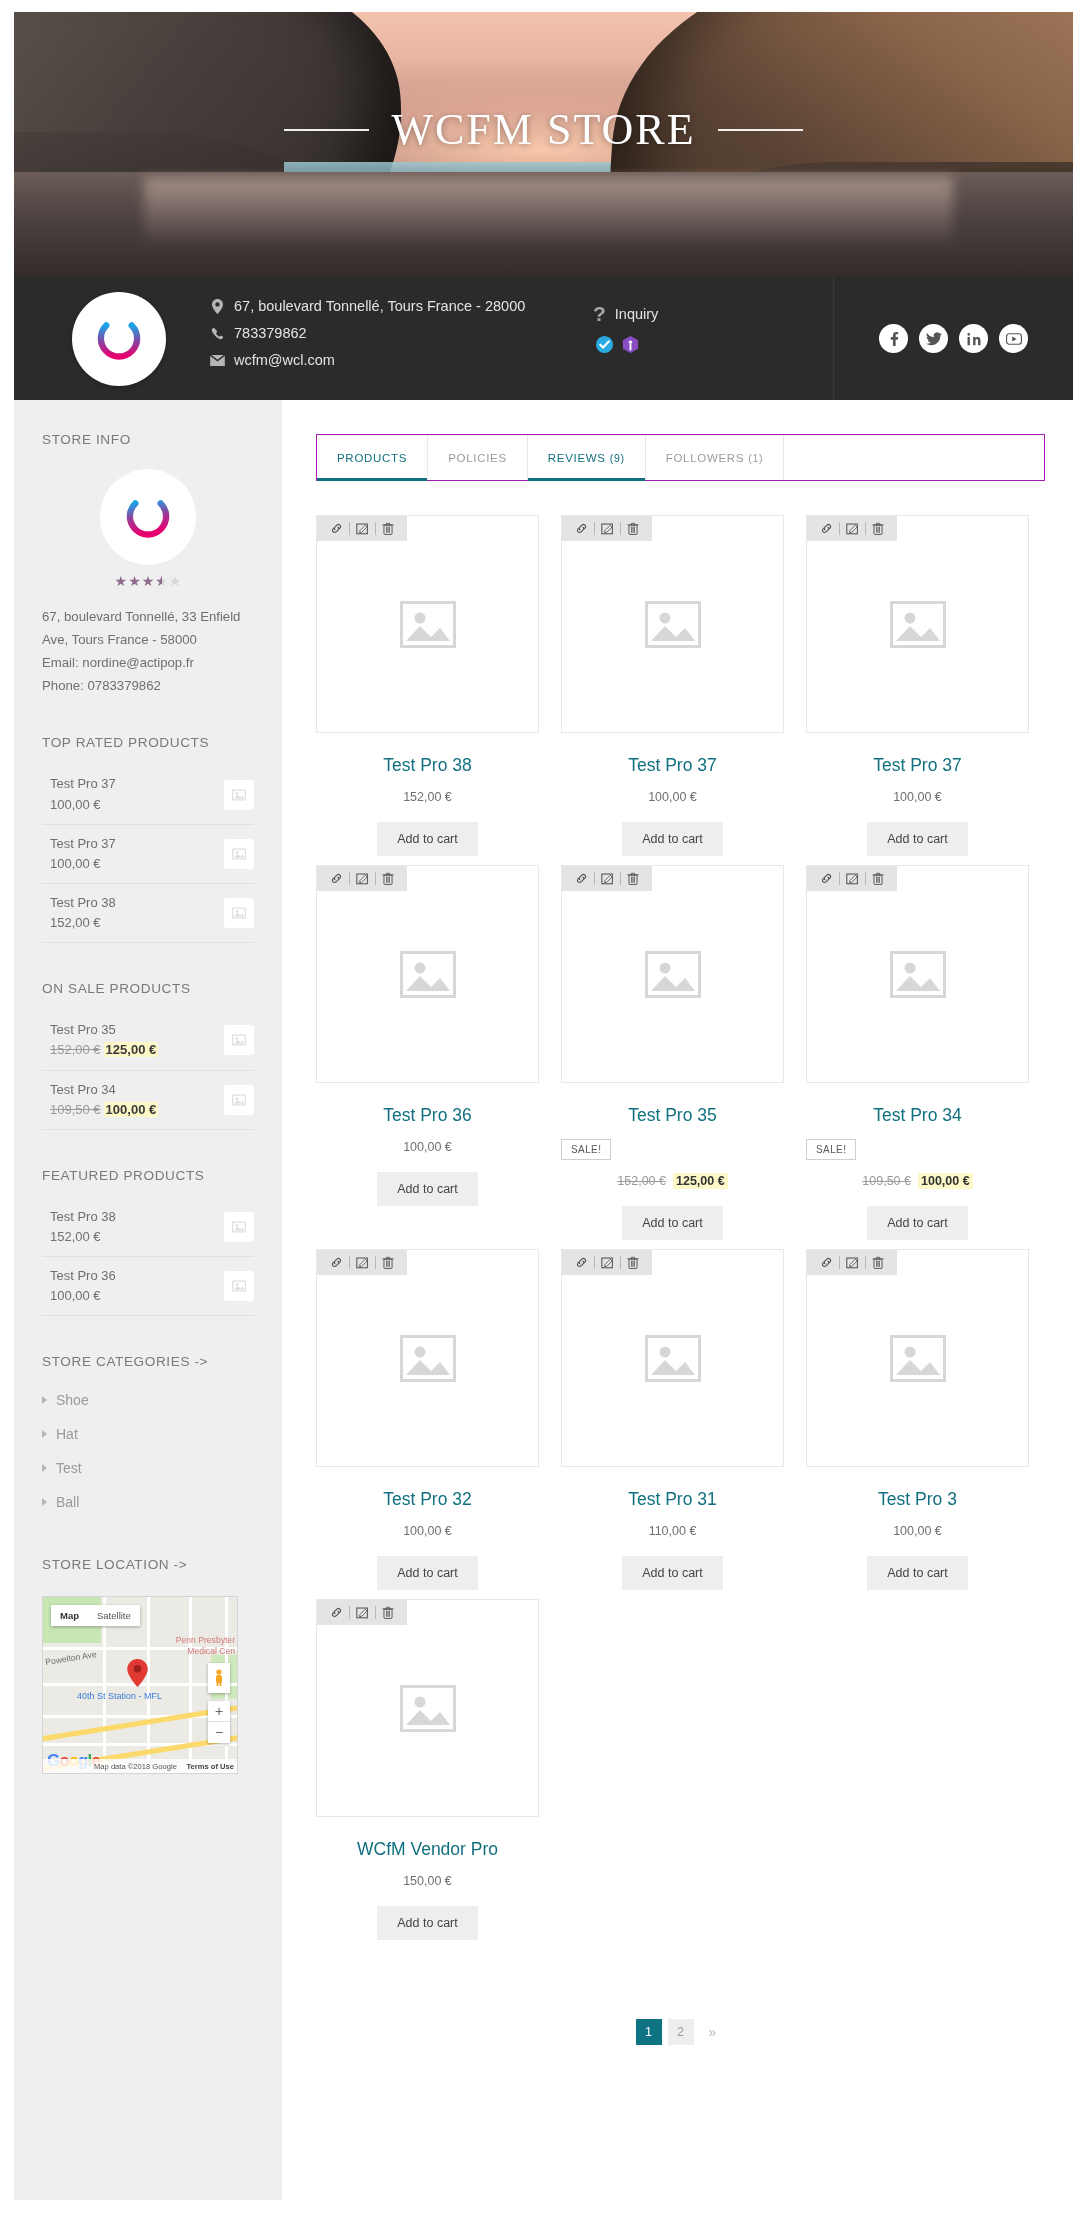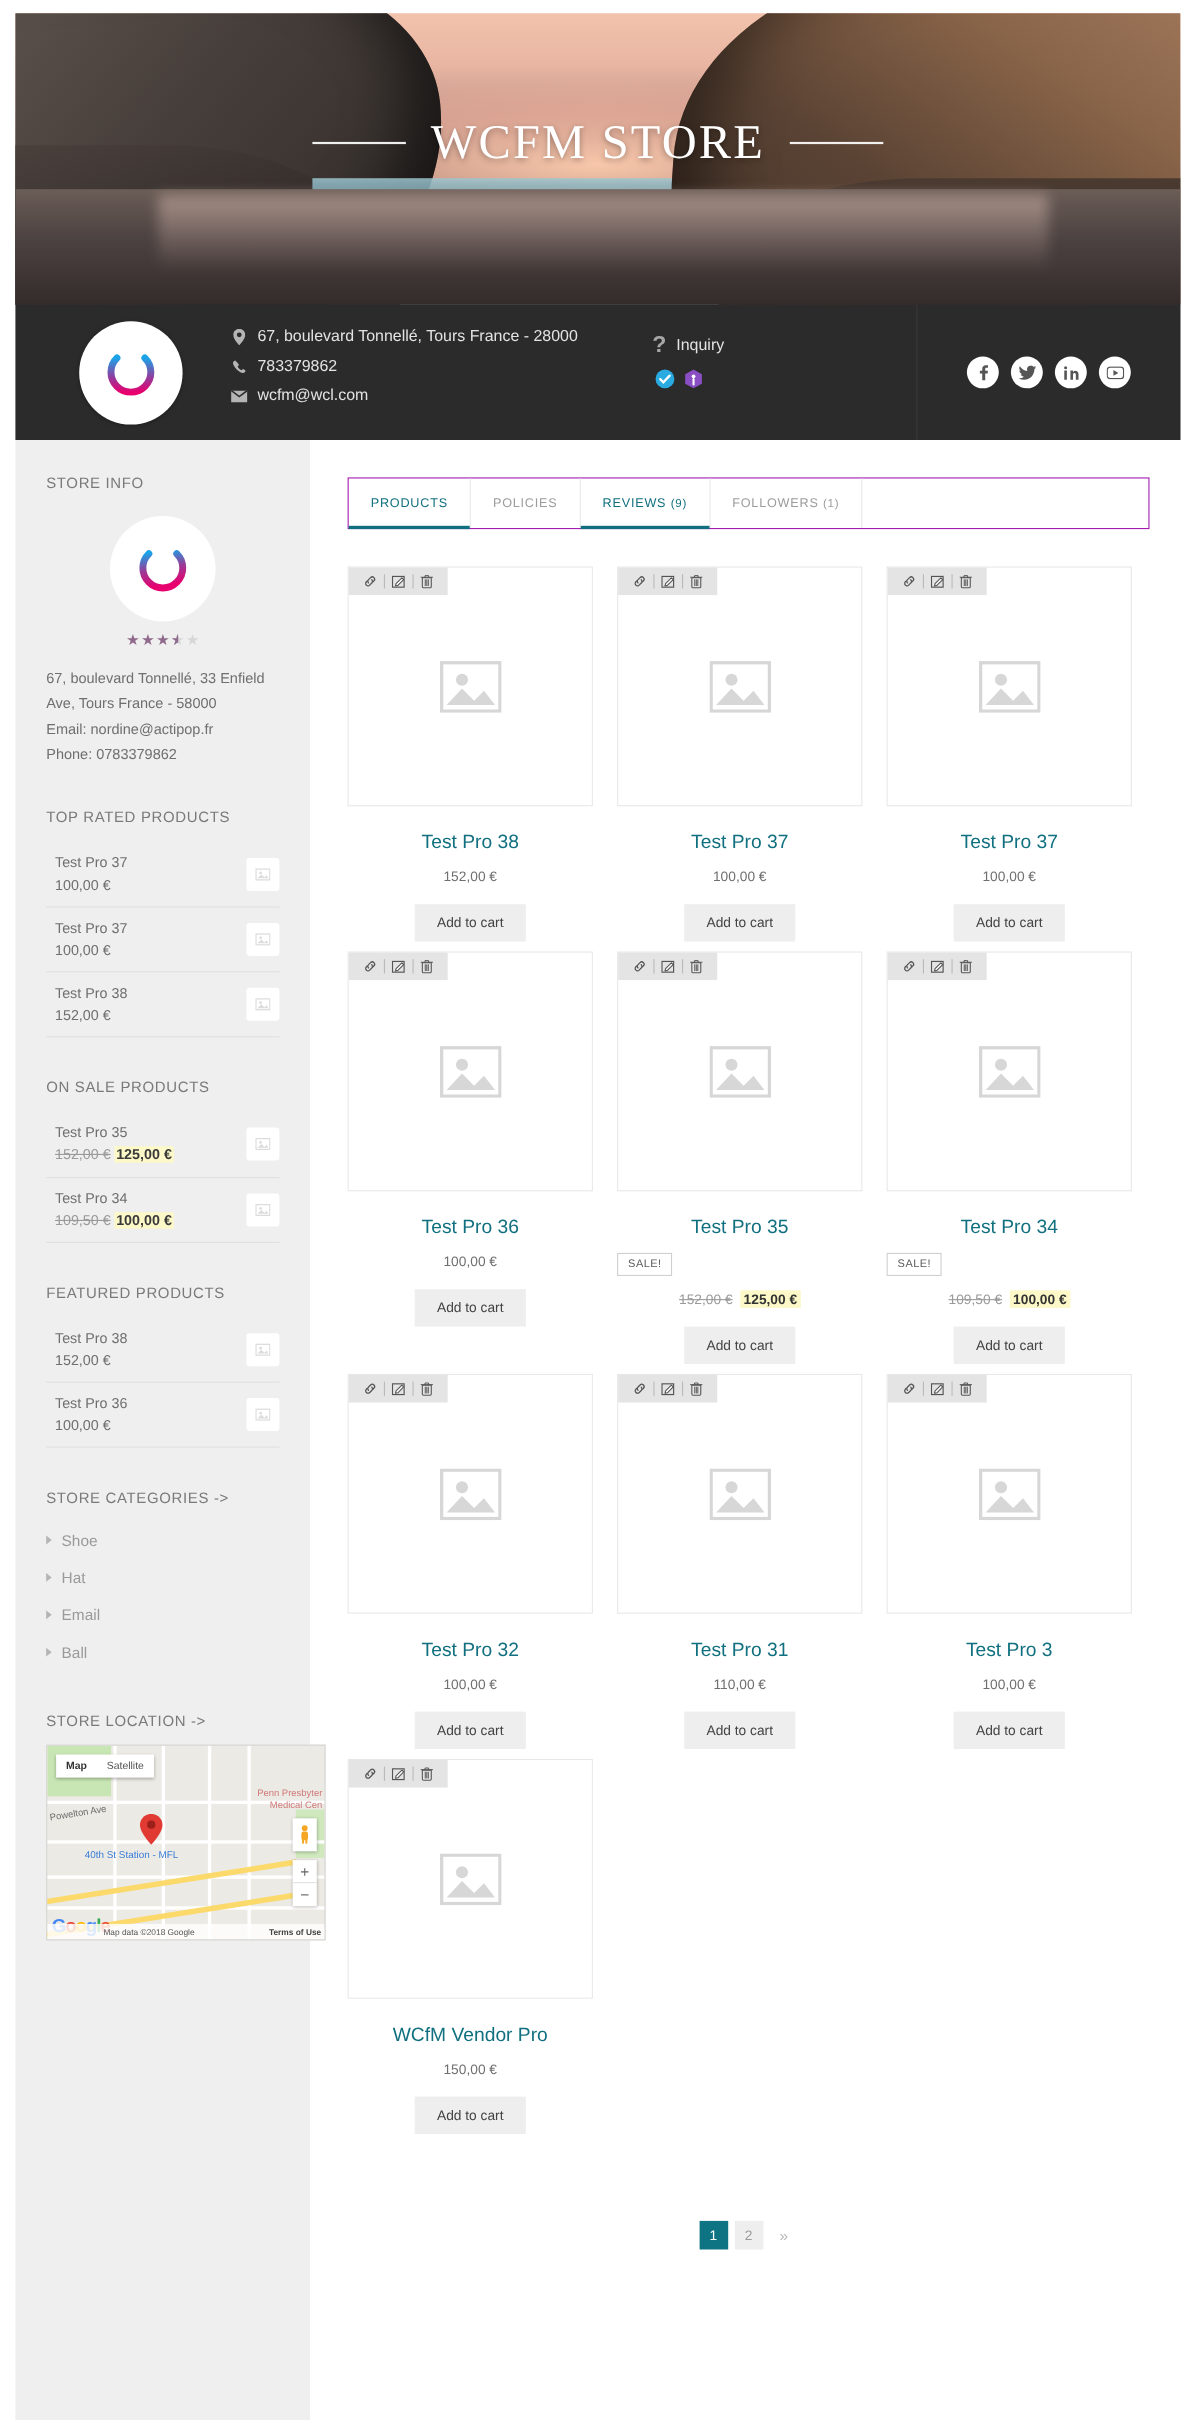--- a/index.html
+++ b/index.html
@@ -170,21 +170,21 @@
   }
   .cat-list { margin-top: 12px; }
   .cat-item {
     display: flex; align-items: center; gap: 9px;
     padding: 9px 0; font-size: 14px; color: #9a9a9a;
   }
   .caret { width: 0; height: 0; border-left: 5px solid #b5b5b5; border-top: 4px solid transparent; border-bottom: 4px solid transparent; }
 
   
   .map-box {
-    margin-top: 14px; width: 254px; height: 178px; position: relative;
+    margin-top: 24px; width: 196px; height: 178px; position: relative;
     border: 1px solid #d5d5d5; overflow: hidden;
     background: #eceae4;
   }
   .map-green { position: absolute; left:0; top:0; width:58px; height:46px; background:#c8e6b4; }
   .map-green2 { position: absolute; right:0; top:58px; width:26px; height:44px; background:#cfe8bd; }
   .map-road { position: absolute; background: #ffffff; }
   .map-hwy { position:absolute; background: #fbd96b; height: 5px; transform: rotate(-9deg); }
   .map-toggle {
     position: absolute; left: 8px; top: 8px; display: flex;
     background: #fff; box-shadow: 0 1px 3px rgba(0,0,0,.3); font-size: 9.5px;
@@ -543,21 +543,21 @@
           <div class="cat-item">
             <span class="caret"></span>
             <span>Shoe</span>
           </div>
           <div class="cat-item">
             <span class="caret"></span>
             <span>Hat</span>
           </div>
           <div class="cat-item">
             <span class="caret"></span>
-            <span>Email</span>
+            <span>Test</span>
           </div>
           <div class="cat-item">
             <span class="caret"></span>
             <span>Ball</span>
           </div>
         </div>
       </div>
 
       <div class="side-section">
         <div class="side-head">STORE LOCATION -&gt;</div>

